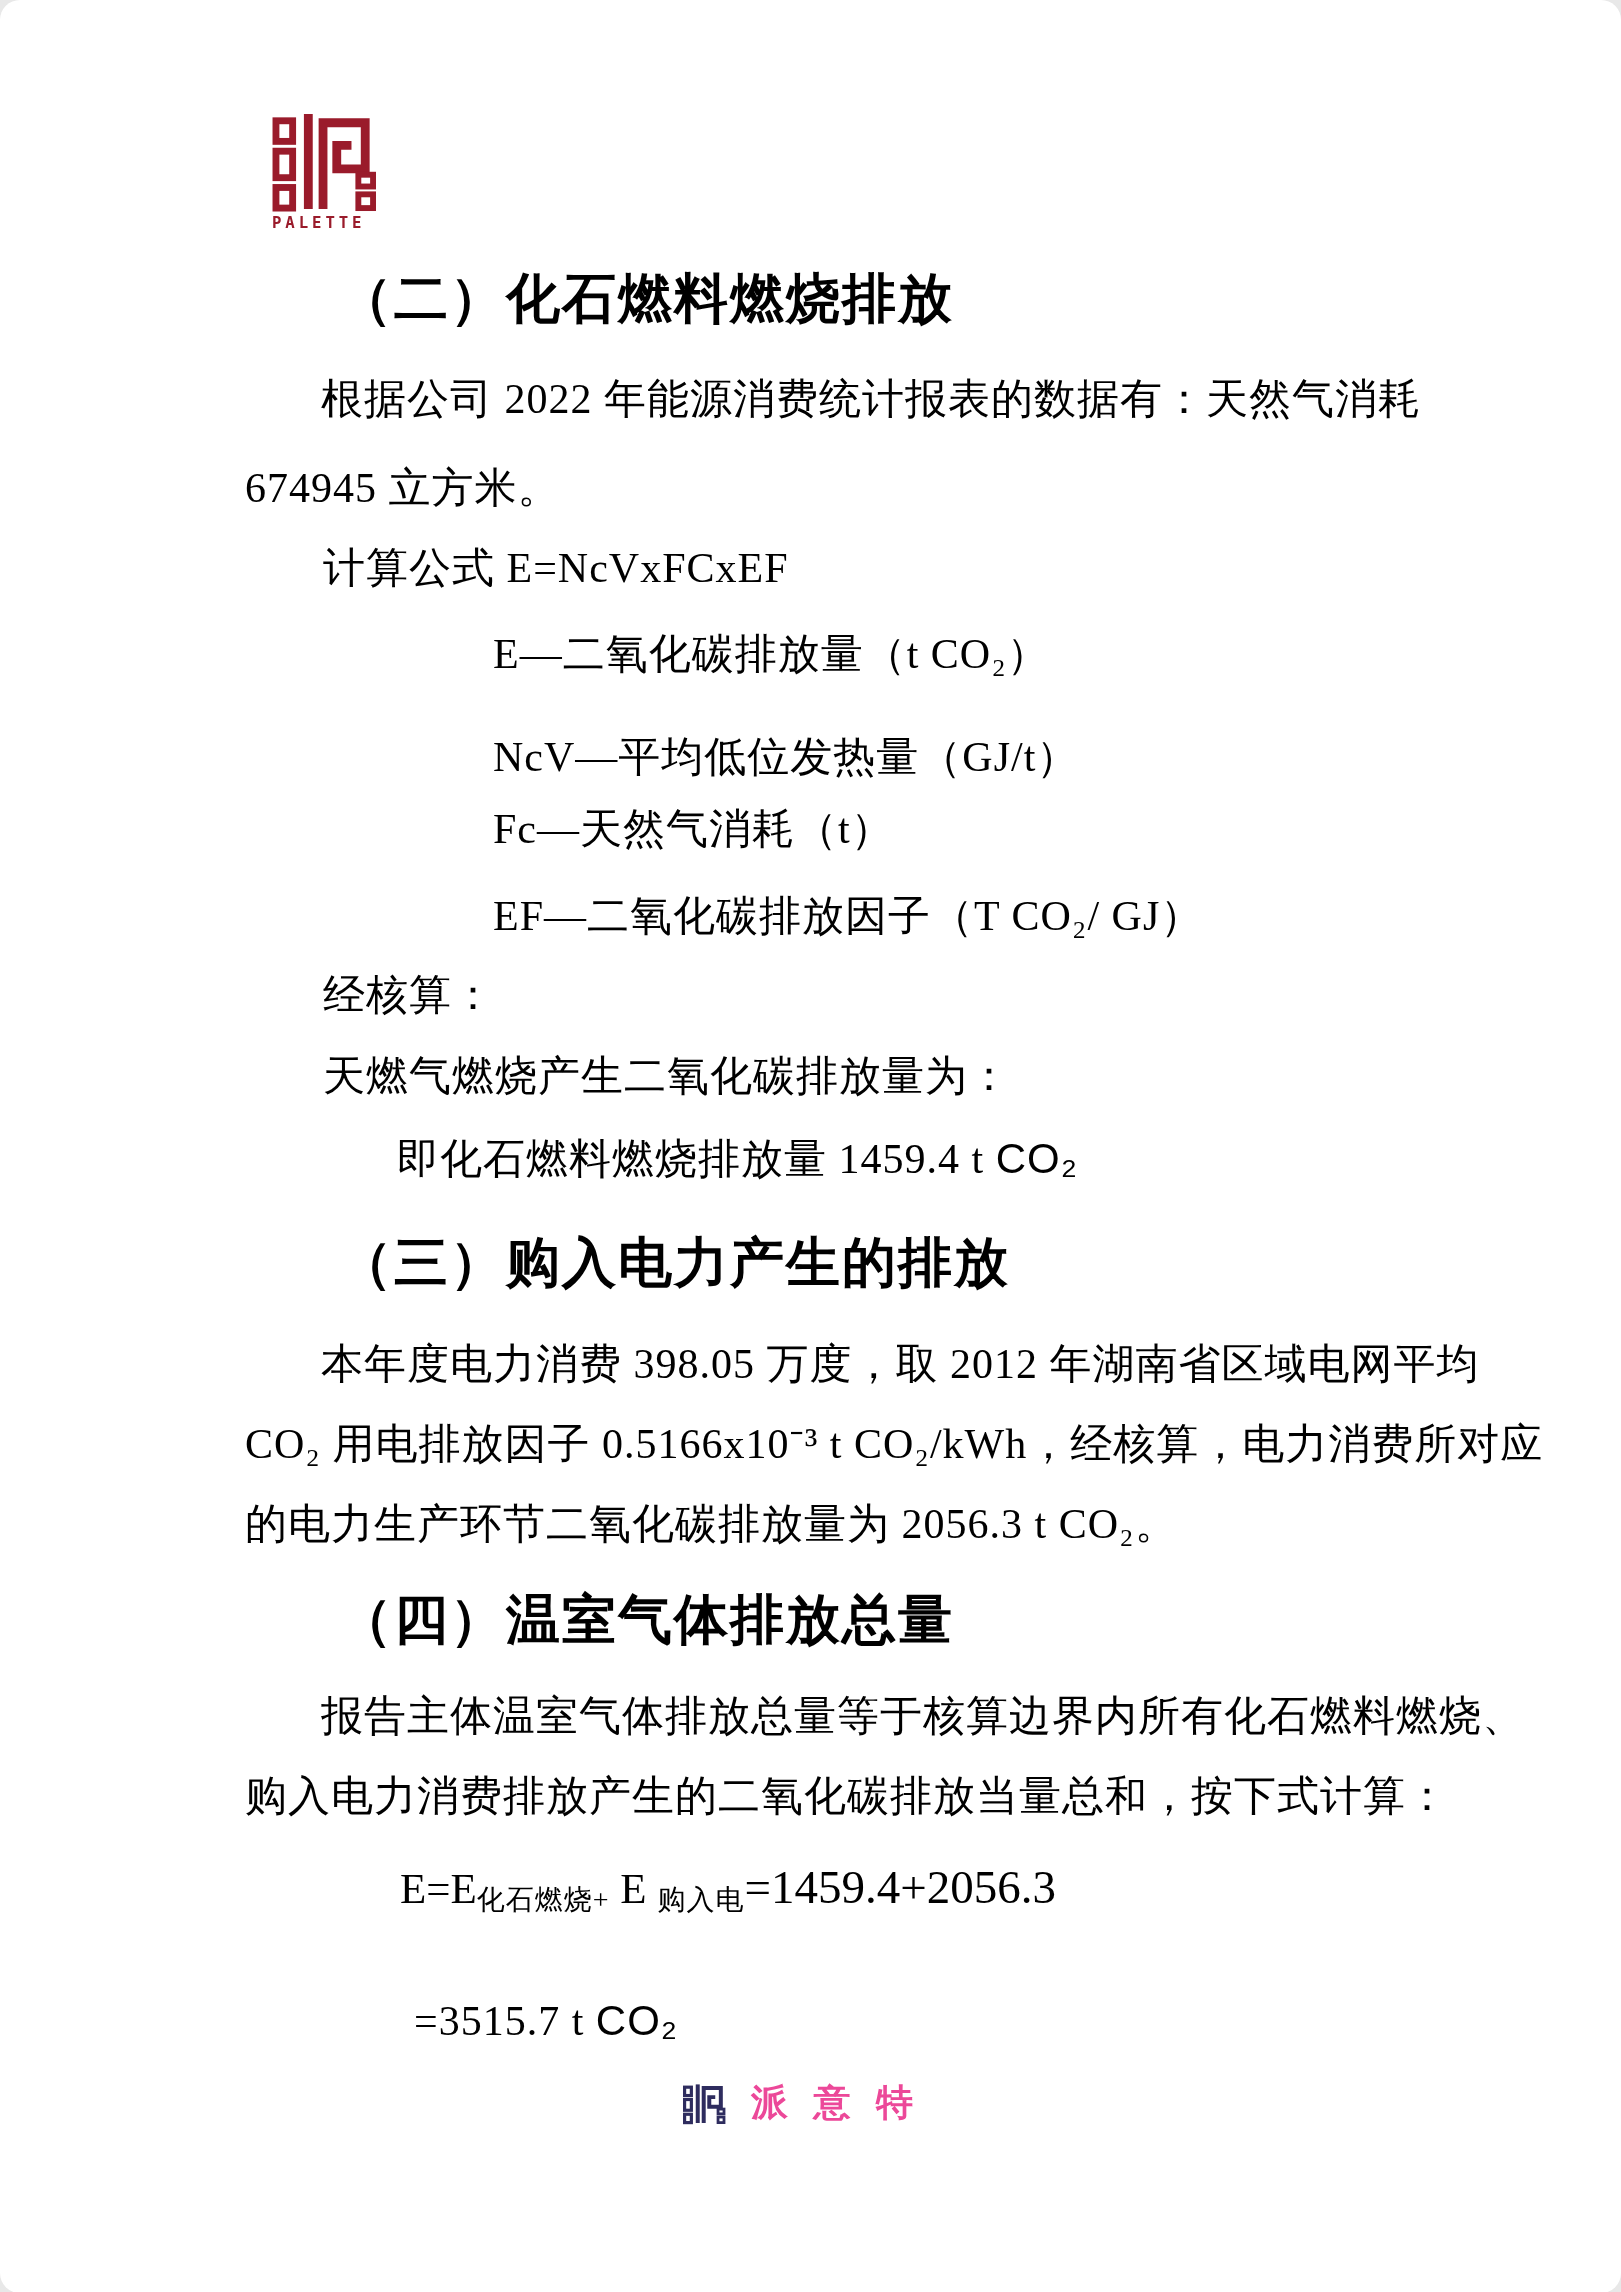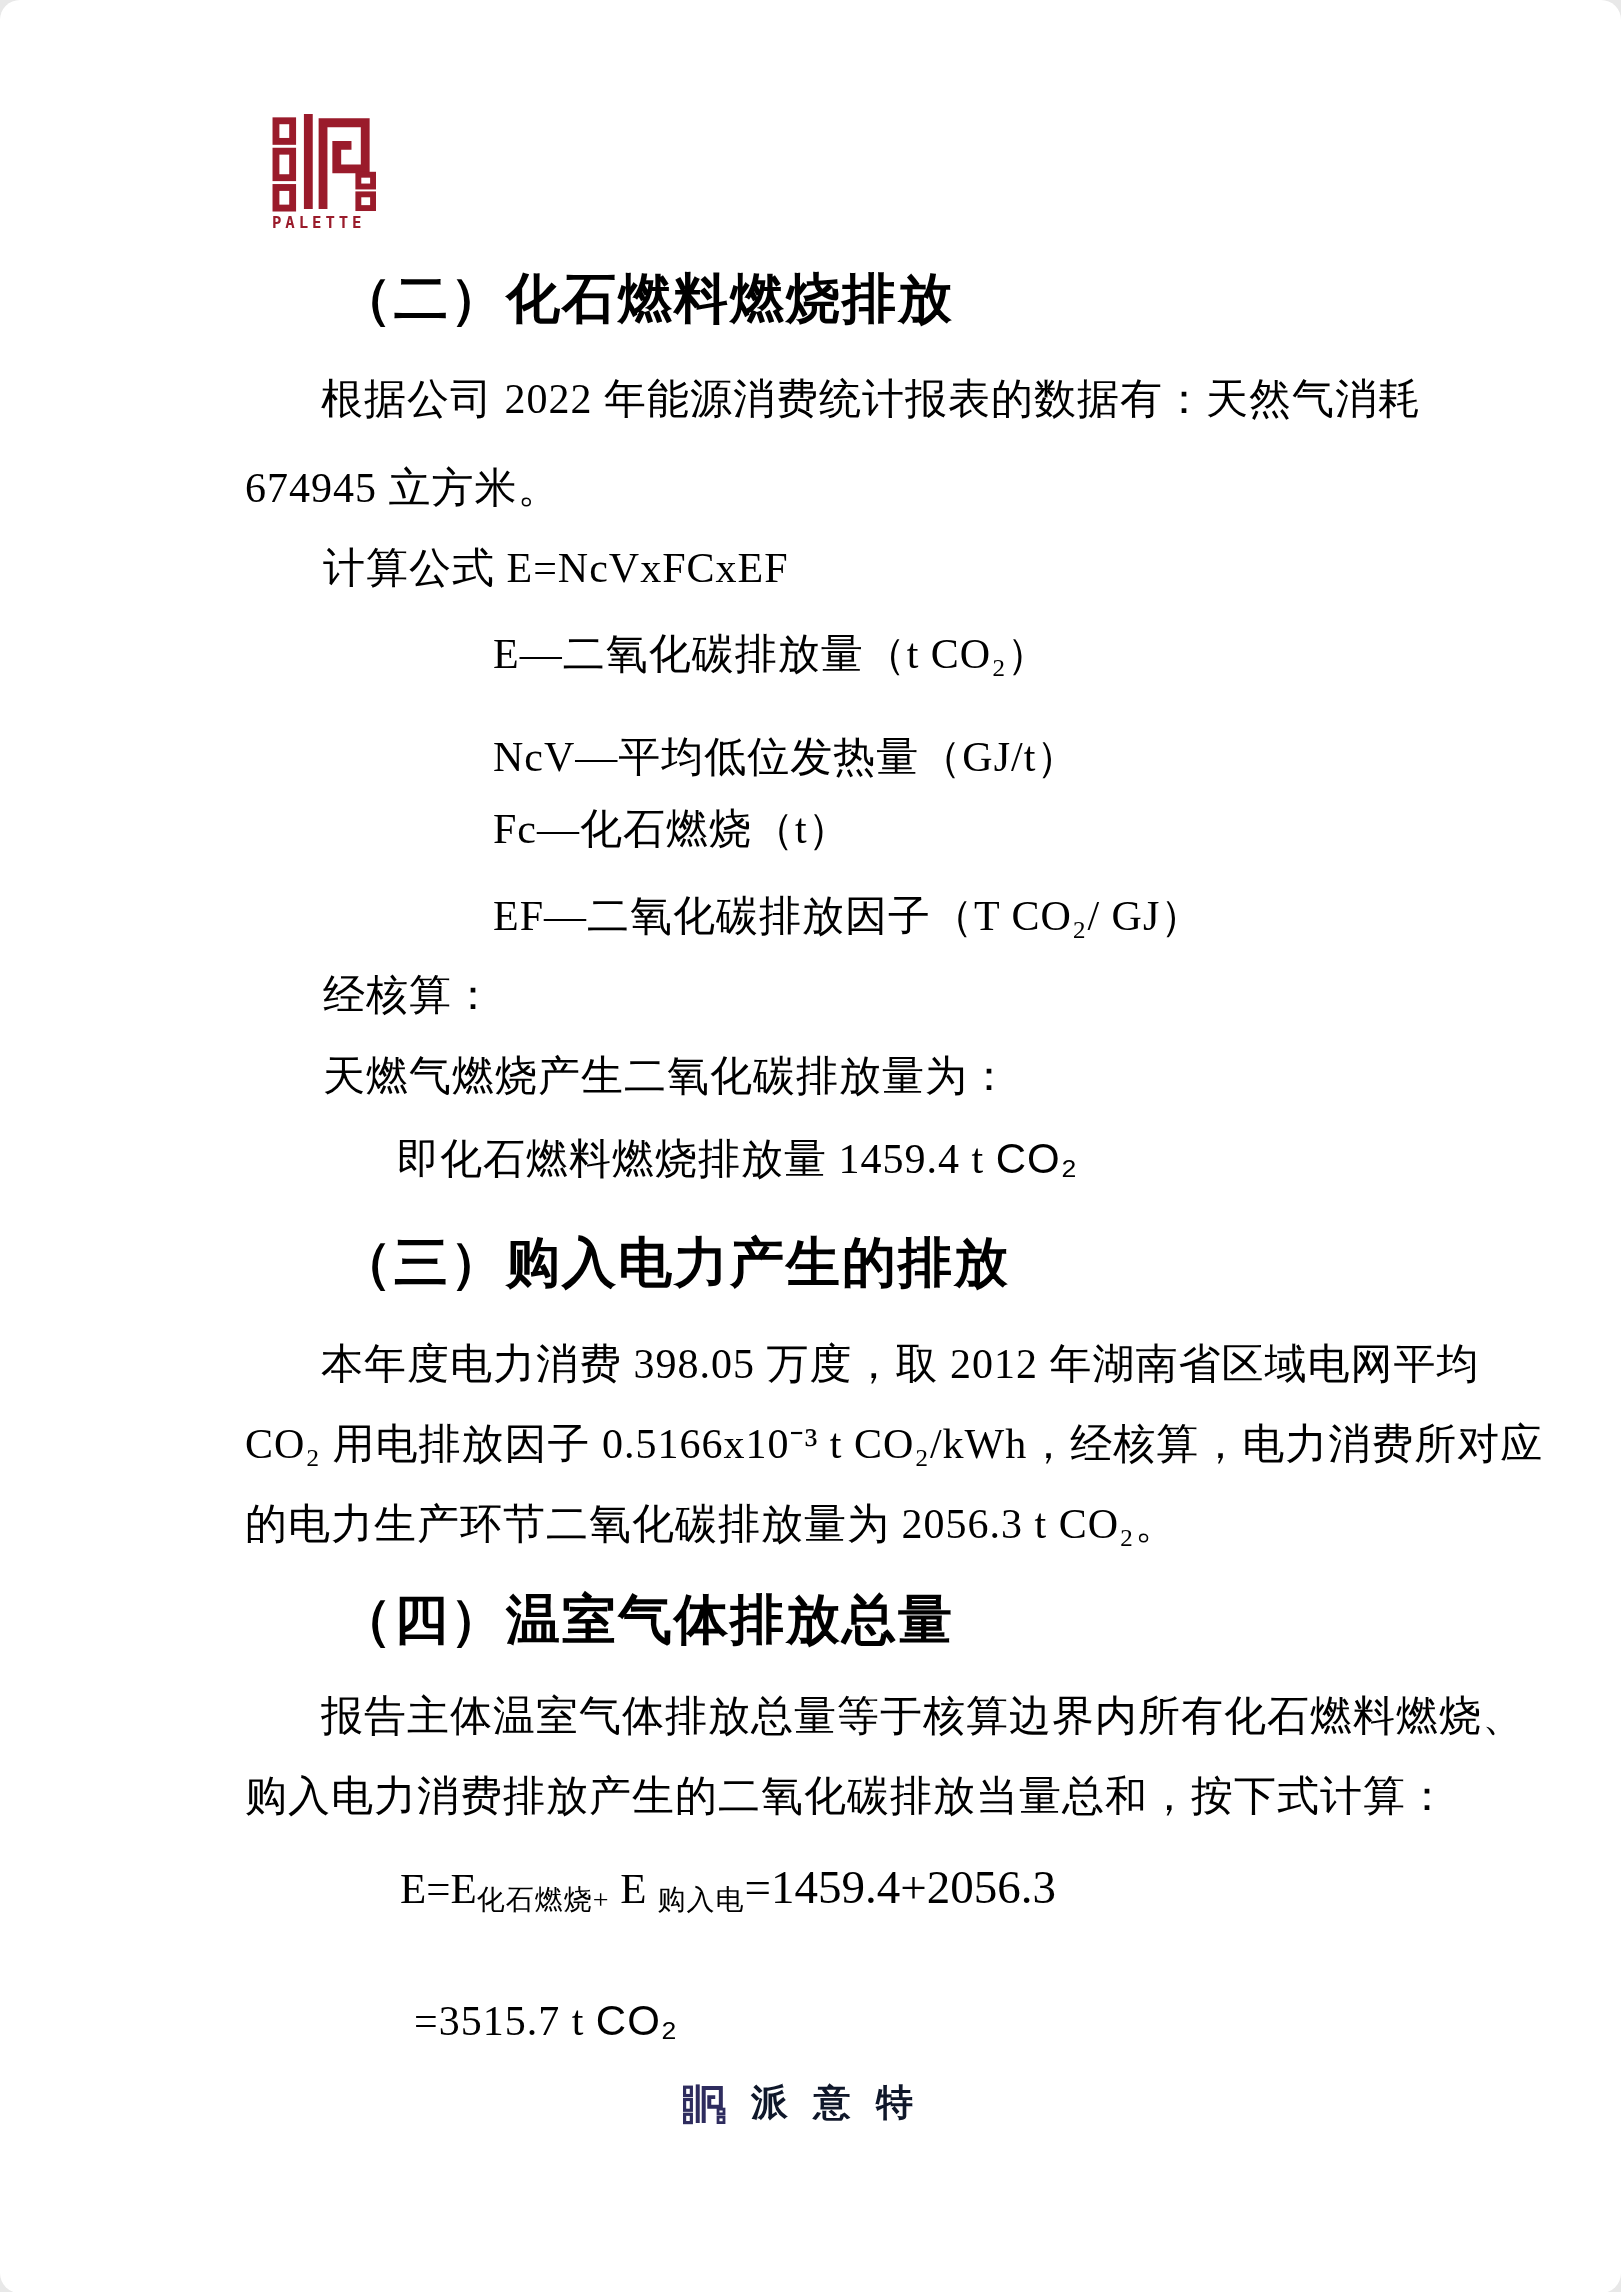--- a/index.html
+++ b/index.html
@@ -36,21 +36,21 @@
   .formula-sub  { font-size:28px; position:relative; top:5.9px; letter-spacing:1px; }
   
   .footer {
     position:absolute; left:0; right:0; top:2078px;
     display:flex; justify-content:center; align-items:center; gap:15.7px;
     color:#2e2c5e;
   }
   .footer-brand {
     font-family:Liberation Serif, serif;
     font-size:37px; font-weight:bold; letter-spacing:25.5px;
-    color:#0f172a;
+    color:#ec4899;
     padding-left:9.8px;
   }
 </style>
 </head>
 <body>
 
 <div class="page">
 
   <svg class="abs logo-top" style="left:272px; top:110px;" width="106" height="102" viewBox="0 0 108 104" aria-hidden="true">
     <g fill="none" stroke="currentColor">
@@ -71,21 +71,21 @@
 
   <div class="abs heading" style="left:338px; top:263px;">（二）化石燃料燃烧排放</div>
 
   <div class="abs body-line" style="left:321px; top:376px;">根据公司 2022 年能源消费统计报表的数据有：天然气消耗</div>
   <div class="abs body-line" style="left:245px; top:465px;">674945 立方米。</div>
 
   <div class="abs body-line" style="left:323px; top:545px;">计算公式 E=NcVxFCxEF</div>
 
   <div class="abs body-line" style="left:493px; top:631px;">E—二氧化碳排放量（t CO₂）</div>
   <div class="abs body-line" style="left:493px; top:718px;margin-top:16px;">NcV—平均低位发热量（GJ/t）</div>
-  <div class="abs body-line" style="left:493px; top:806px;">Fc—化石燃烧（t）</div>
+  <div class="abs body-line" style="left:493px; top:806px;">Fc—天然气消耗（t）</div>
   <div class="abs body-line" style="left:493px; top:893px;">EF—二氧化碳排放因子（T CO₂/ GJ）</div>
 
   <div class="abs body-line" style="left:323px; top:972px;">经核算：</div>
   <div class="abs body-line" style="left:323px; top:1053px;">天燃气燃烧产生二氧化碳排放量为：</div>
   <div class="abs body-line" style="left:397px; top:1136px;">
     <span>即化石燃料燃烧排放量 1459.4 t </span><span class="unit-sans">CO₂</span>
   </div>
 
   <div class="abs heading" style="left:338px; top:1227px;">（三）购入电力产生的排放</div>
 

